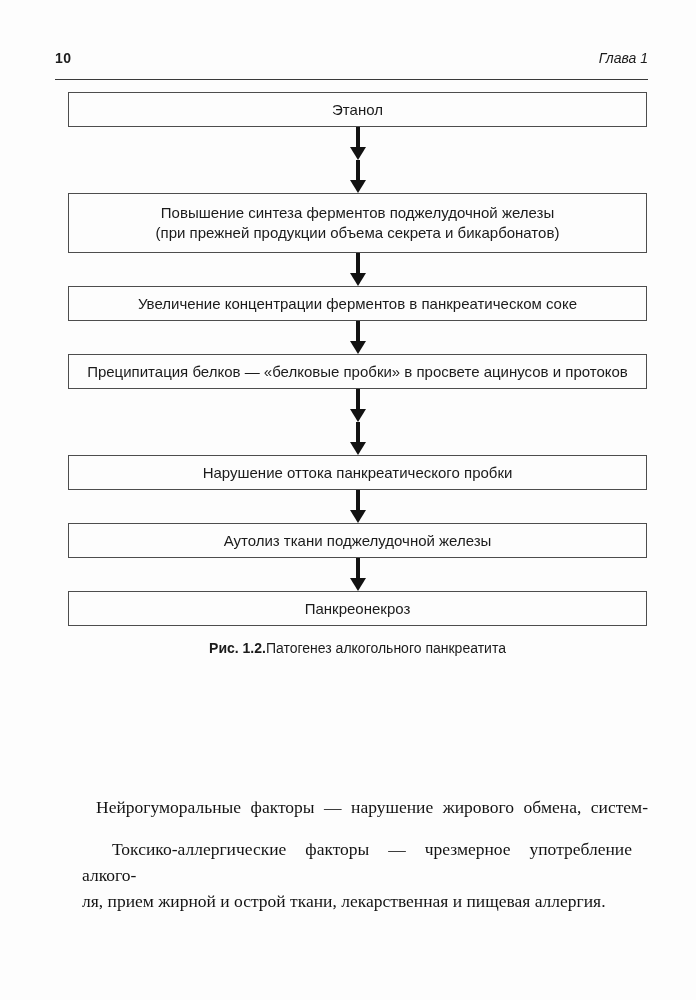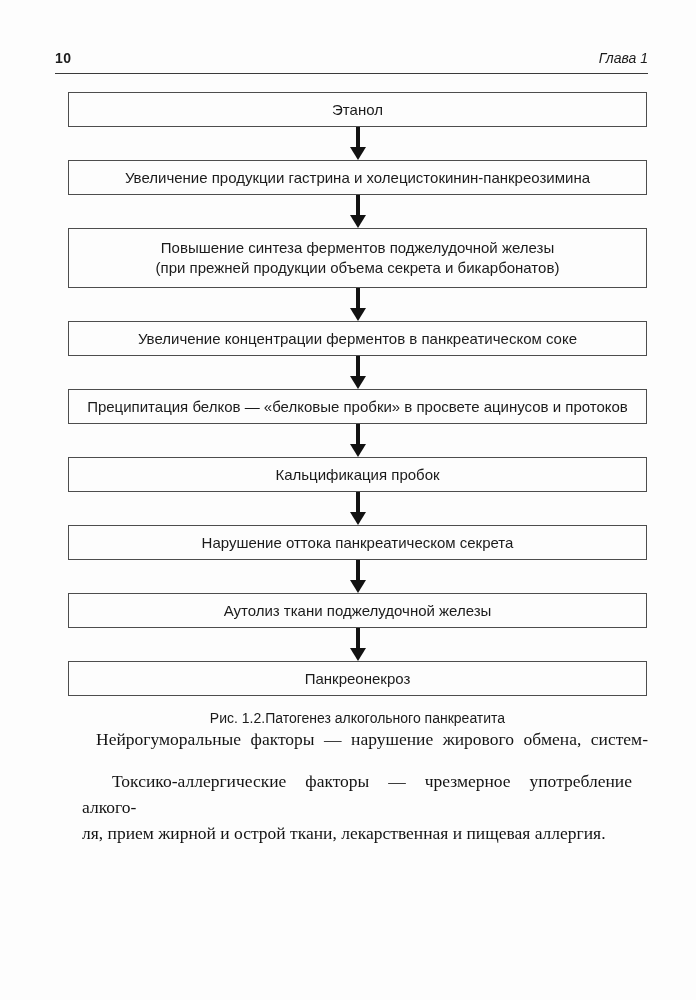--- a/index.html
+++ b/index.html
@@ -19,21 +19,21 @@
 
   
   .runhead {
     position: absolute;
     top: 50px;
     left: 55px;
     width: 593px;
     display: flex;
     justify-content: space-between;
     align-items: flex-end;
-    padding-bottom: 7px;
+    padding-bottom: 13px;
     border-bottom: 1.5px solid #3a3a3a;
     font-size: 14px;
     line-height: 16px;
   }
   .runhead .pageno { font-weight: bold; letter-spacing: .5px; }
   .runhead .chapter { font-weight: normal; font-style: italic; }
 
   
   .flow {
     position: absolute;
@@ -80,27 +80,27 @@
     border-top: 13px solid #121212;
   }
 
   
   .figcap {
     margin-top: 14px;
     text-align: center;
     font-size: 14px;
     color: #1b1b1b;
   }
-  .figcap .cap-label { font-weight: normal; }
+  .figcap .cap-label { font-weight: bold; }
   .figcap .cap-text { }
 
   
   .bodytext {
     position: absolute;
-    top: 726px;
+    top: 794px;
     left: 66px;
     width: 582px;
     font-family: "Liberation Serif", serif;
     font-size: 17.5px;
     line-height: 26px;
     color: #131313;
   }
   .bodytext .line { display: block; }
   .bodytext .line.indent { text-indent: 30px; }
   .bodytext .line.just {
@@ -120,21 +120,20 @@
 
   <div class="flow">
 
     <div class="fbox">Этанол</div>
 
     <div class="farrow">
       <div class="shaft"></div>
       <div class="head"></div>
     </div>
 
-    <div class="fbox">Увеличение продукции гастрина и холецистокинин-панкреозимина</div>
 
     <div class="farrow">
       <div class="shaft"></div>
       <div class="head"></div>
     </div>
 
     <div class="fbox tall">Повышение синтеза ферментов поджелудочной железы
 (при прежней продукции объема секрета и бикарбонатов)</div>
 
     <div class="farrow">
@@ -149,28 +148,27 @@
       <div class="head"></div>
     </div>
 
     <div class="fbox">Преципитация белков — «белковые пробки» в просвете ацинусов и протоков</div>
 
     <div class="farrow">
       <div class="shaft"></div>
       <div class="head"></div>
     </div>
 
-    <div class="fbox">Кальцификация пробок</div>
 
     <div class="farrow">
       <div class="shaft"></div>
       <div class="head"></div>
     </div>
 
-    <div class="fbox">Нарушение оттока панкреатическом секрета</div>
+    <div class="fbox">Нарушение оттока панкреатического пробки</div>
 
     <div class="farrow">
       <div class="shaft"></div>
       <div class="head"></div>
     </div>
 
     <div class="fbox">Аутолиз ткани поджелудочной железы</div>
 
     <div class="farrow">
       <div class="shaft"></div>

